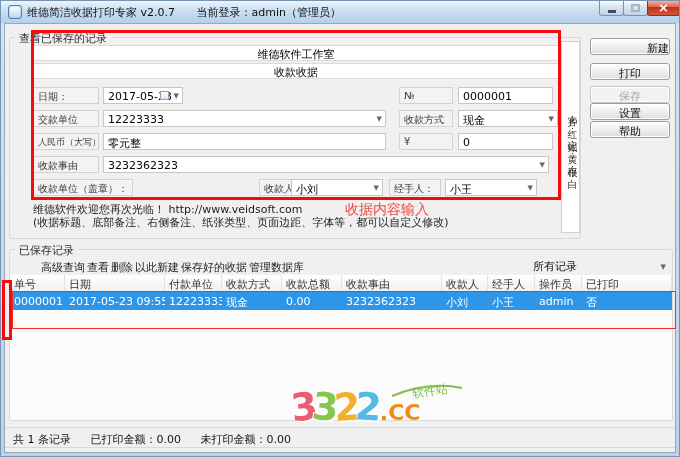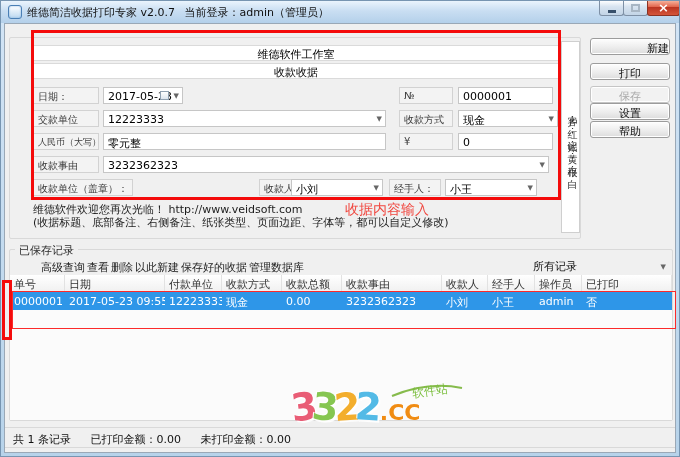--- a/index.html
+++ b/index.html
@@ -10,21 +10,21 @@
     background:linear-gradient(#d3e5f6,#b7d3ea); border:1px solid #7795b1; }
   .client { position:absolute; left:3px; top:22px; right:3px; bottom:3px;
     background:#f0f0f0; border:1px solid #9aa8b6; }
 
   
   .titlebar { position:absolute; left:0; top:0; right:0; height:22px;
     background:linear-gradient(#eaf4fd,#c9def2 45%,#b4d0ea); }
   .app-icon { position:absolute; left:7px; top:4px; width:14px; height:14px; border-radius:3px;
     border:1px solid #4a7fb5; background:linear-gradient(#ffffff,#bcd8f0); box-shadow:inset 0 0 2px #7fb0dd; }
   .title-text { position:absolute; left:26px; top:4px; color:#101010; white-space:nowrap; }
-  .title-text .login { margin-left:6px; }
+  .title-text .login { margin-left:18px; }
   .winbtn { position:absolute; top:0; height:15px; border:1px solid #7e90a5; border-top:none;
     border-radius:0 0 3px 3px; display:flex; align-items:center; justify-content:center;
     background:linear-gradient(#fdfeff,#d8e4f0 40%,#c2d4e6); }
   .winbtn.min { left:598px; width:25px; } .winbtn.max { left:622px; width:25px; }
   .winbtn.close { left:646px; width:33px;
     background:linear-gradient(#f6b09a,#e2684f 40%,#b8321f 41%,#d4553a); border-color:#8c3222; }
   .glyph-min { width:8px; height:3px; background:#38506b; margin-top:7px; }
   .glyph-max { width:9px; height:8px; border:2px solid #a8b6c4; }
   .glyph-close { color:#fff; font-size:13px; line-height:12px; font-weight:bold; }
 
@@ -117,20 +117,21 @@
         <div class="glyph-max"></div>
       </div>
     <div class="winbtn close">
         <div class="glyph-close">×</div>
       </div>
   </div>
 
   <div class="client"></div>
 
   <div class="gbox gbox-top"></div>
+  <span class="glabel" style="left:14px; top:30px;">查看已保存的记录</span>
 
   <div class="hfield" style="top:44px;">维德软件工作室</div>
   <div class="hfield" style="top:62px;">收款收据</div>
 
   <div class="flabel" style="left:32px; top:86px; width:66px;">日期：</div>
   <div class="finput" style="left:102px; top:86px; width:80px;">
     <span>2017-05-23</span>
     <span class="cal-icon"></span>
     <span class="arrow">▼</span>
   </div>

